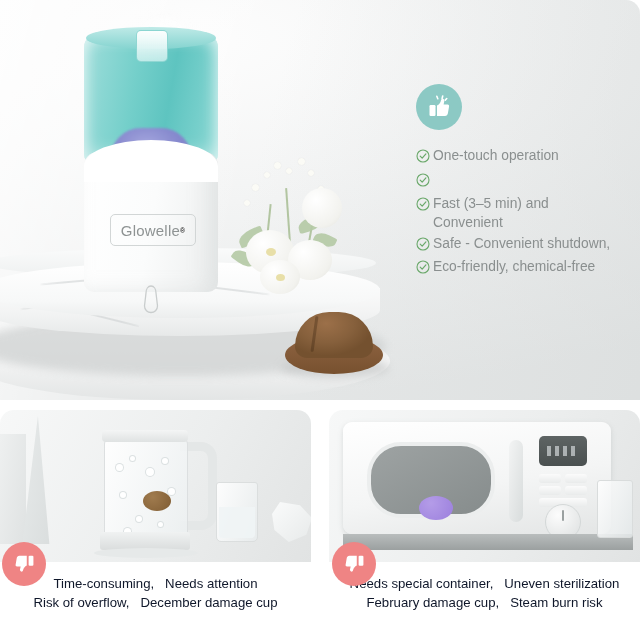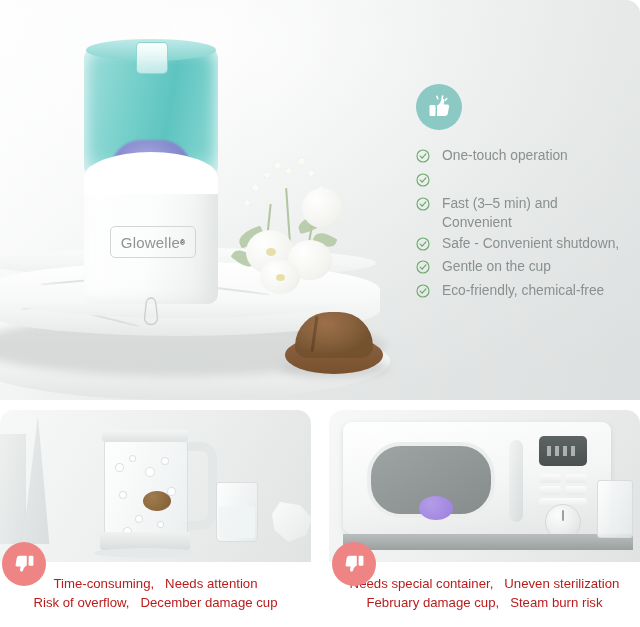--- a/index.html
+++ b/index.html
@@ -47,21 +47,21 @@
     background:linear-gradient(180deg,#ffffff,#f7f8f8 70%,#eceeee);
   }
   .vein{position:absolute;background:#c8cccd;opacity:.5;border-radius:50%;filter:blur(.4px);}
   .ped-lower{
     position:absolute;left:-14px;top:248px;width:390px;height:30px;
     border-radius:50%/15px;
     background:linear-gradient(180deg,#fafbfb,#eef0f0);
   }
 
   
-  .device{position:absolute;left:84px;top:44px;width:134px;height:258px;}
+  .device{position:absolute;left:84px;top:32px;width:134px;height:258px;}
   .dev-lid{
     position:absolute;left:0;top:0;width:134px;height:132px;
     border-radius:16px 16px 10px 10px;
     background:linear-gradient(100deg,#9fdedb 0%,#74cfca 38%,#5ec4c0 62%,#8ad8d4 100%);
     box-shadow:inset 0 -10px 18px rgba(255,255,255,.5), inset 0 8px 14px rgba(255,255,255,.55);
   }
   .dev-lid-top{
     position:absolute;left:2px;top:-5px;width:130px;height:22px;
     border-radius:50%/11px;
     background:linear-gradient(180deg,#bfeae7,#85d4d0);
@@ -141,21 +141,21 @@
     width:46px;height:46px;border-radius:50%;background:#8cc9c4;
     display:flex;align-items:center;justify-content:center;
   }
   .f-title{
     margin-top:17px;
     font-size:17.5px;font-weight:bold;line-height:1.21;
     color:#1f6b5e;letter-spacing:.1px;
   }
   .f-list{margin:7px 0 0 0;padding:0;list-style:none;}
   .f-list li{
-    display:flex;align-items:flex-start;gap:12px;
+    display:flex;align-items:flex-start;gap:3px;
     font-size:13.8px;color:#8a8f8f;line-height:1.37;margin-bottom:2px;
   }
   .f-list li .ck{flex:0 0 auto;margin-top:2px;}
   .f-list li .txt{display:block;}
 
   
   .panel{
     position:absolute;top:410px;width:311px;height:217px;
     border-radius:14px;overflow:hidden;background:#fff;
   }
@@ -164,21 +164,21 @@
   .panel-img{
     position:absolute;left:0;top:0;width:311px;height:152px;overflow:hidden;
     background:linear-gradient(120deg,#f7f8f8,#eceeee 55%,#e1e3e3);
   }
   .panel-cap{
     position:absolute;left:0;top:152px;width:311px;height:65px;
     background:#fff;text-align:center;
     display:flex;flex-direction:column;justify-content:flex-start;
     padding-top:12px;box-sizing:border-box;
   }
-  .panel-cap .line{font-size:13.2px;color:#b91c1c;line-height:1.45;white-space:pre;}
+  .panel-cap .line{font-size:13.2px;color:#0f172a;line-height:1.45;white-space:pre;}
   .thumb-down-circle{
     position:absolute;width:44px;height:44px;border-radius:50%;
     background:#ef8484;display:flex;align-items:center;justify-content:center;
     z-index:5;
   }
   .panel.left .thumb-down-circle{left:2px;top:132px;}
   .panel.right .thumb-down-circle{left:3px;top:132px;}
 
   
   .kettle{position:absolute;left:96px;top:16px;width:112px;height:128px;}
@@ -412,29 +412,20 @@
           </span>
           <span class="txt">Safe - Convenient shutdown,</span>
         </li>
         <li>
           <span class="ck">
             <svg width="14" height="14" viewBox="0 0 14 14">
                 <circle cx="7" cy="7" r="6" fill="none" stroke="#6aa86a" stroke-width="1.1"></circle>
                 <path d="M4.2 7.1 L6.2 9.1 L9.9 4.9" fill="none" stroke="#6aa86a" stroke-width="1.2" stroke-linecap="round" stroke-linejoin="round"></path>
               </svg>
           </span>
-          <span class="txt">Gentle on the cup</span>
-        </li>
-        <li>
-          <span class="ck">
-            <svg width="14" height="14" viewBox="0 0 14 14">
-                <circle cx="7" cy="7" r="6" fill="none" stroke="#6aa86a" stroke-width="1.1"></circle>
-                <path d="M4.2 7.1 L6.2 9.1 L9.9 4.9" fill="none" stroke="#6aa86a" stroke-width="1.2" stroke-linecap="round" stroke-linejoin="round"></path>
-              </svg>
-          </span>
           <span class="txt">Eco-friendly, chemical-free</span>
         </li>
       </ul>
     </div>
   </div>
 
   <div class="panel left">
     <div class="panel-img">
       <div class="stand2"></div>
       <div class="stand"></div>

